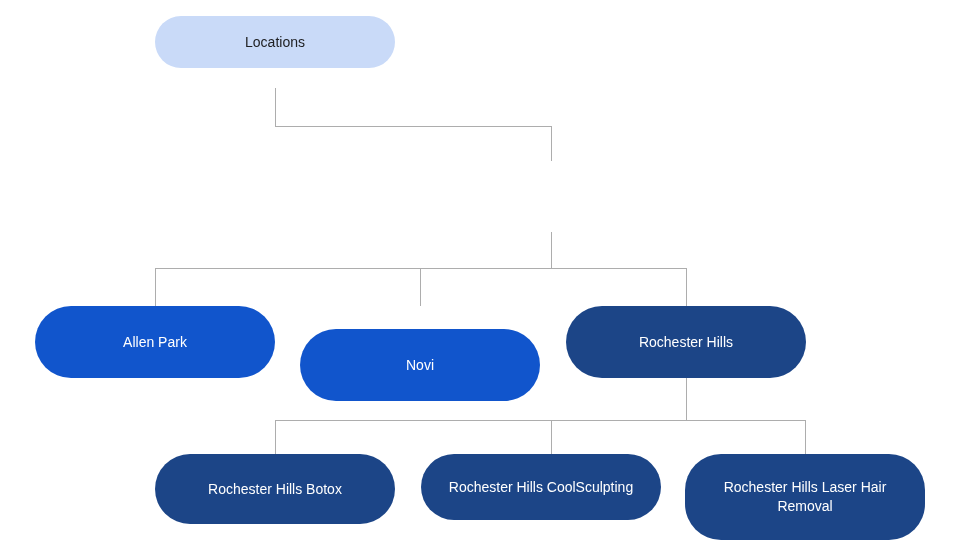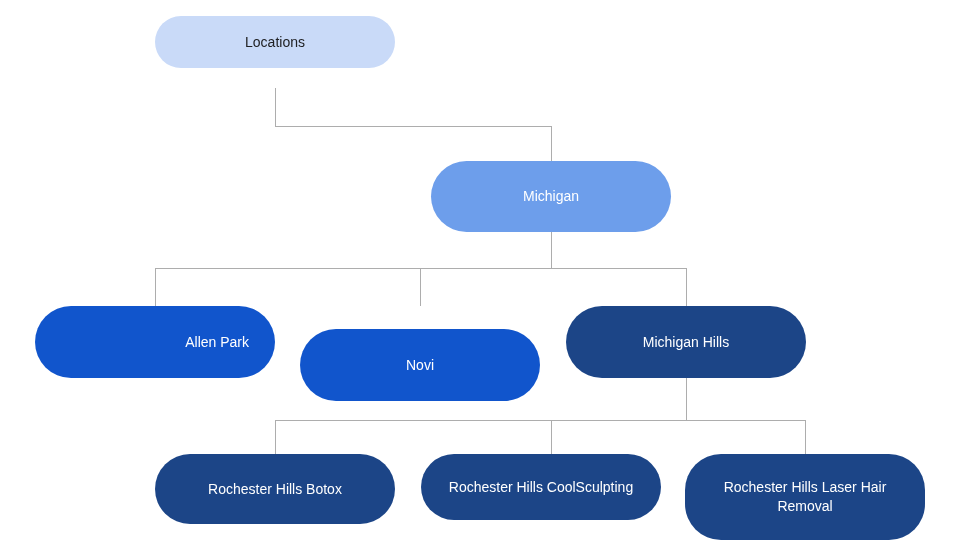--- a/index.html
+++ b/index.html
@@ -55,32 +55,29 @@
   <div class="cl v" style="left:686px; top:378px; height:42px;"></div>
   <div class="cl h" style="left:275px; top:420px; width:531px;"></div>
   <div class="cl v" style="left:275px; top:420px; height:34px;"></div>
   <div class="cl v" style="left:551px; top:420px; height:34px;"></div>
   <div class="cl v" style="left:805px; top:420px; height:34px;"></div>
 
   <div class="pill lvl1" style="left:155px; top:16px; height:52px;">
     <span>Locations</span>
   </div>
 
-  <div class="pill lvl2" style="left:431px; top:161px; height:71px;">
-    <span>Michigan</span>
-  </div>
 
-  <div class="pill lvl3" style="left:35px; top:306px;justify-content:flex-end;">
+  <div class="pill lvl3" style="left:35px; top:306px;">
     <span>Allen Park</span>
   </div>
   <div class="pill lvl3" style="left:300px; top:306px;margin-top:23px;">
     <span>Novi</span>
   </div>
   <div class="pill lvl4" style="left:566px; top:306px;">
-    <span>Michigan Hills</span>
+    <span>Rochester Hills</span>
   </div>
 
   <div class="pill lvl4" style="left:155px; top:454px; height:70px;">
     <span>Rochester Hills Botox</span>
   </div>
   <div class="pill lvl4" style="left:421px; top:454px; height:66px;">
     <span>Rochester Hills CoolSculpting</span>
   </div>
   <div class="pill lvl4" style="left:685px; top:454px; height:86px;">
     <span>Rochester Hills Laser Hair Removal</span>

